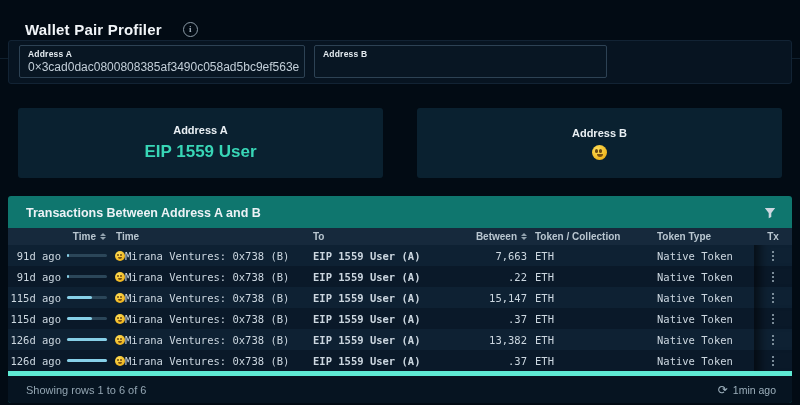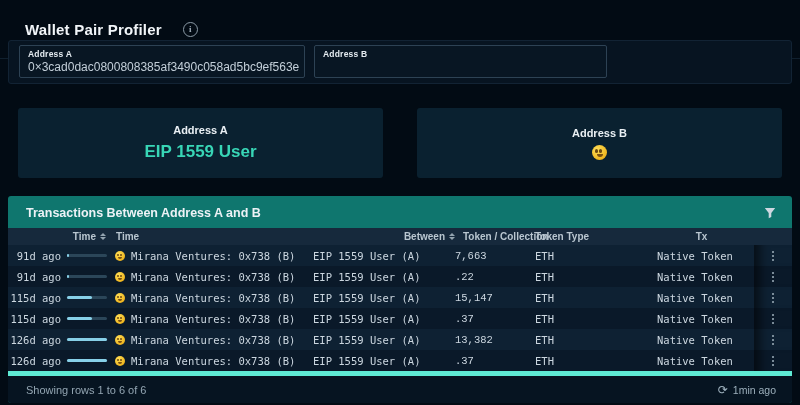--- a/index.html
+++ b/index.html
@@ -60,23 +60,23 @@
   .sort .dn{border-top:3.5px solid #93a3af;}
 
   .trow{height:21px;font-family:"DejaVu Sans Mono","Liberation Mono",monospace;font-size:10.5px;
         color:#ccd7e0;cursor:default;}
   .trow:nth-child(odd){background:#0e2133;}
   .trow:nth-child(even){background:#0a1929;}
   .cell{white-space:nowrap;overflow:hidden;}
   .cell.time{display:flex;align-items:center;justify-content:flex-end;gap:6px;padding-right:1px;}
   .timebar{width:40px;height:3px;border-radius:2px;background:#2b4659;position:relative;flex:none;}
   .timebar b{position:absolute;left:0;top:0;bottom:0;border-radius:2px;background:#87d0e8;display:block;}
-  .cell.from{padding-left:7px;display:flex;align-items:center;gap:6px;cursor:pointer;}
-  .cell.to{padding-left:8px;cursor:pointer;}
-  .cell.amount{font-family:Liberation Mono, monospace;}
+  .cell.from{padding-left:7px;display:flex;align-items:center;cursor:pointer;}
+  .cell.to{padding-left:8px;cursor:pointer;font-weight:bold;}
+  .cell.amount{text-align:right;}
   .cell.token{padding-left:8px;}
   .cell.toktype{padding-left:8px;}
   .cell.tx{display:flex;align-items:center;justify-content:center;align-self:stretch;
            box-shadow:inset 14px 0 10px -8px rgba(0,0,0,.55);}
   .dots{display:flex;flex-direction:column;gap:2px;cursor:pointer;padding:3px 5px;}
   .dots i{width:2px;height:2px;border-radius:50%;background:#9fb0bd;display:block;}
 
   .tx-footer{position:absolute;left:0;right:0;bottom:0;height:27px;display:flex;align-items:center;
              justify-content:space-between;padding:0 16px 0 18px;border-top:5px solid #5eead4;
              background:#061421;font-size:11px;color:#93a5b2;}
@@ -129,20 +129,23 @@
       <div class="th c0">
         <div style="display: inline;">Time</div>
         <span class="sort">
           <i class="up"></i>
           <i class="dn"></i>
         </span>
       </div>
       <div class="th c1">
         <div style="display: inline;">Time</div>
       </div>
+      <div class="th c2">
+        <div style="display: inline;">To</div>
+      </div>
       <div class="th c3">
         <div style="display: inline;">Between</div>
         <span class="sort">
           <i class="up"></i>
           <i class="dn"></i>
         </span>
       </div>
       <div class="th c4">
         <div style="display: inline;">Token / Collection</div>
       </div>

